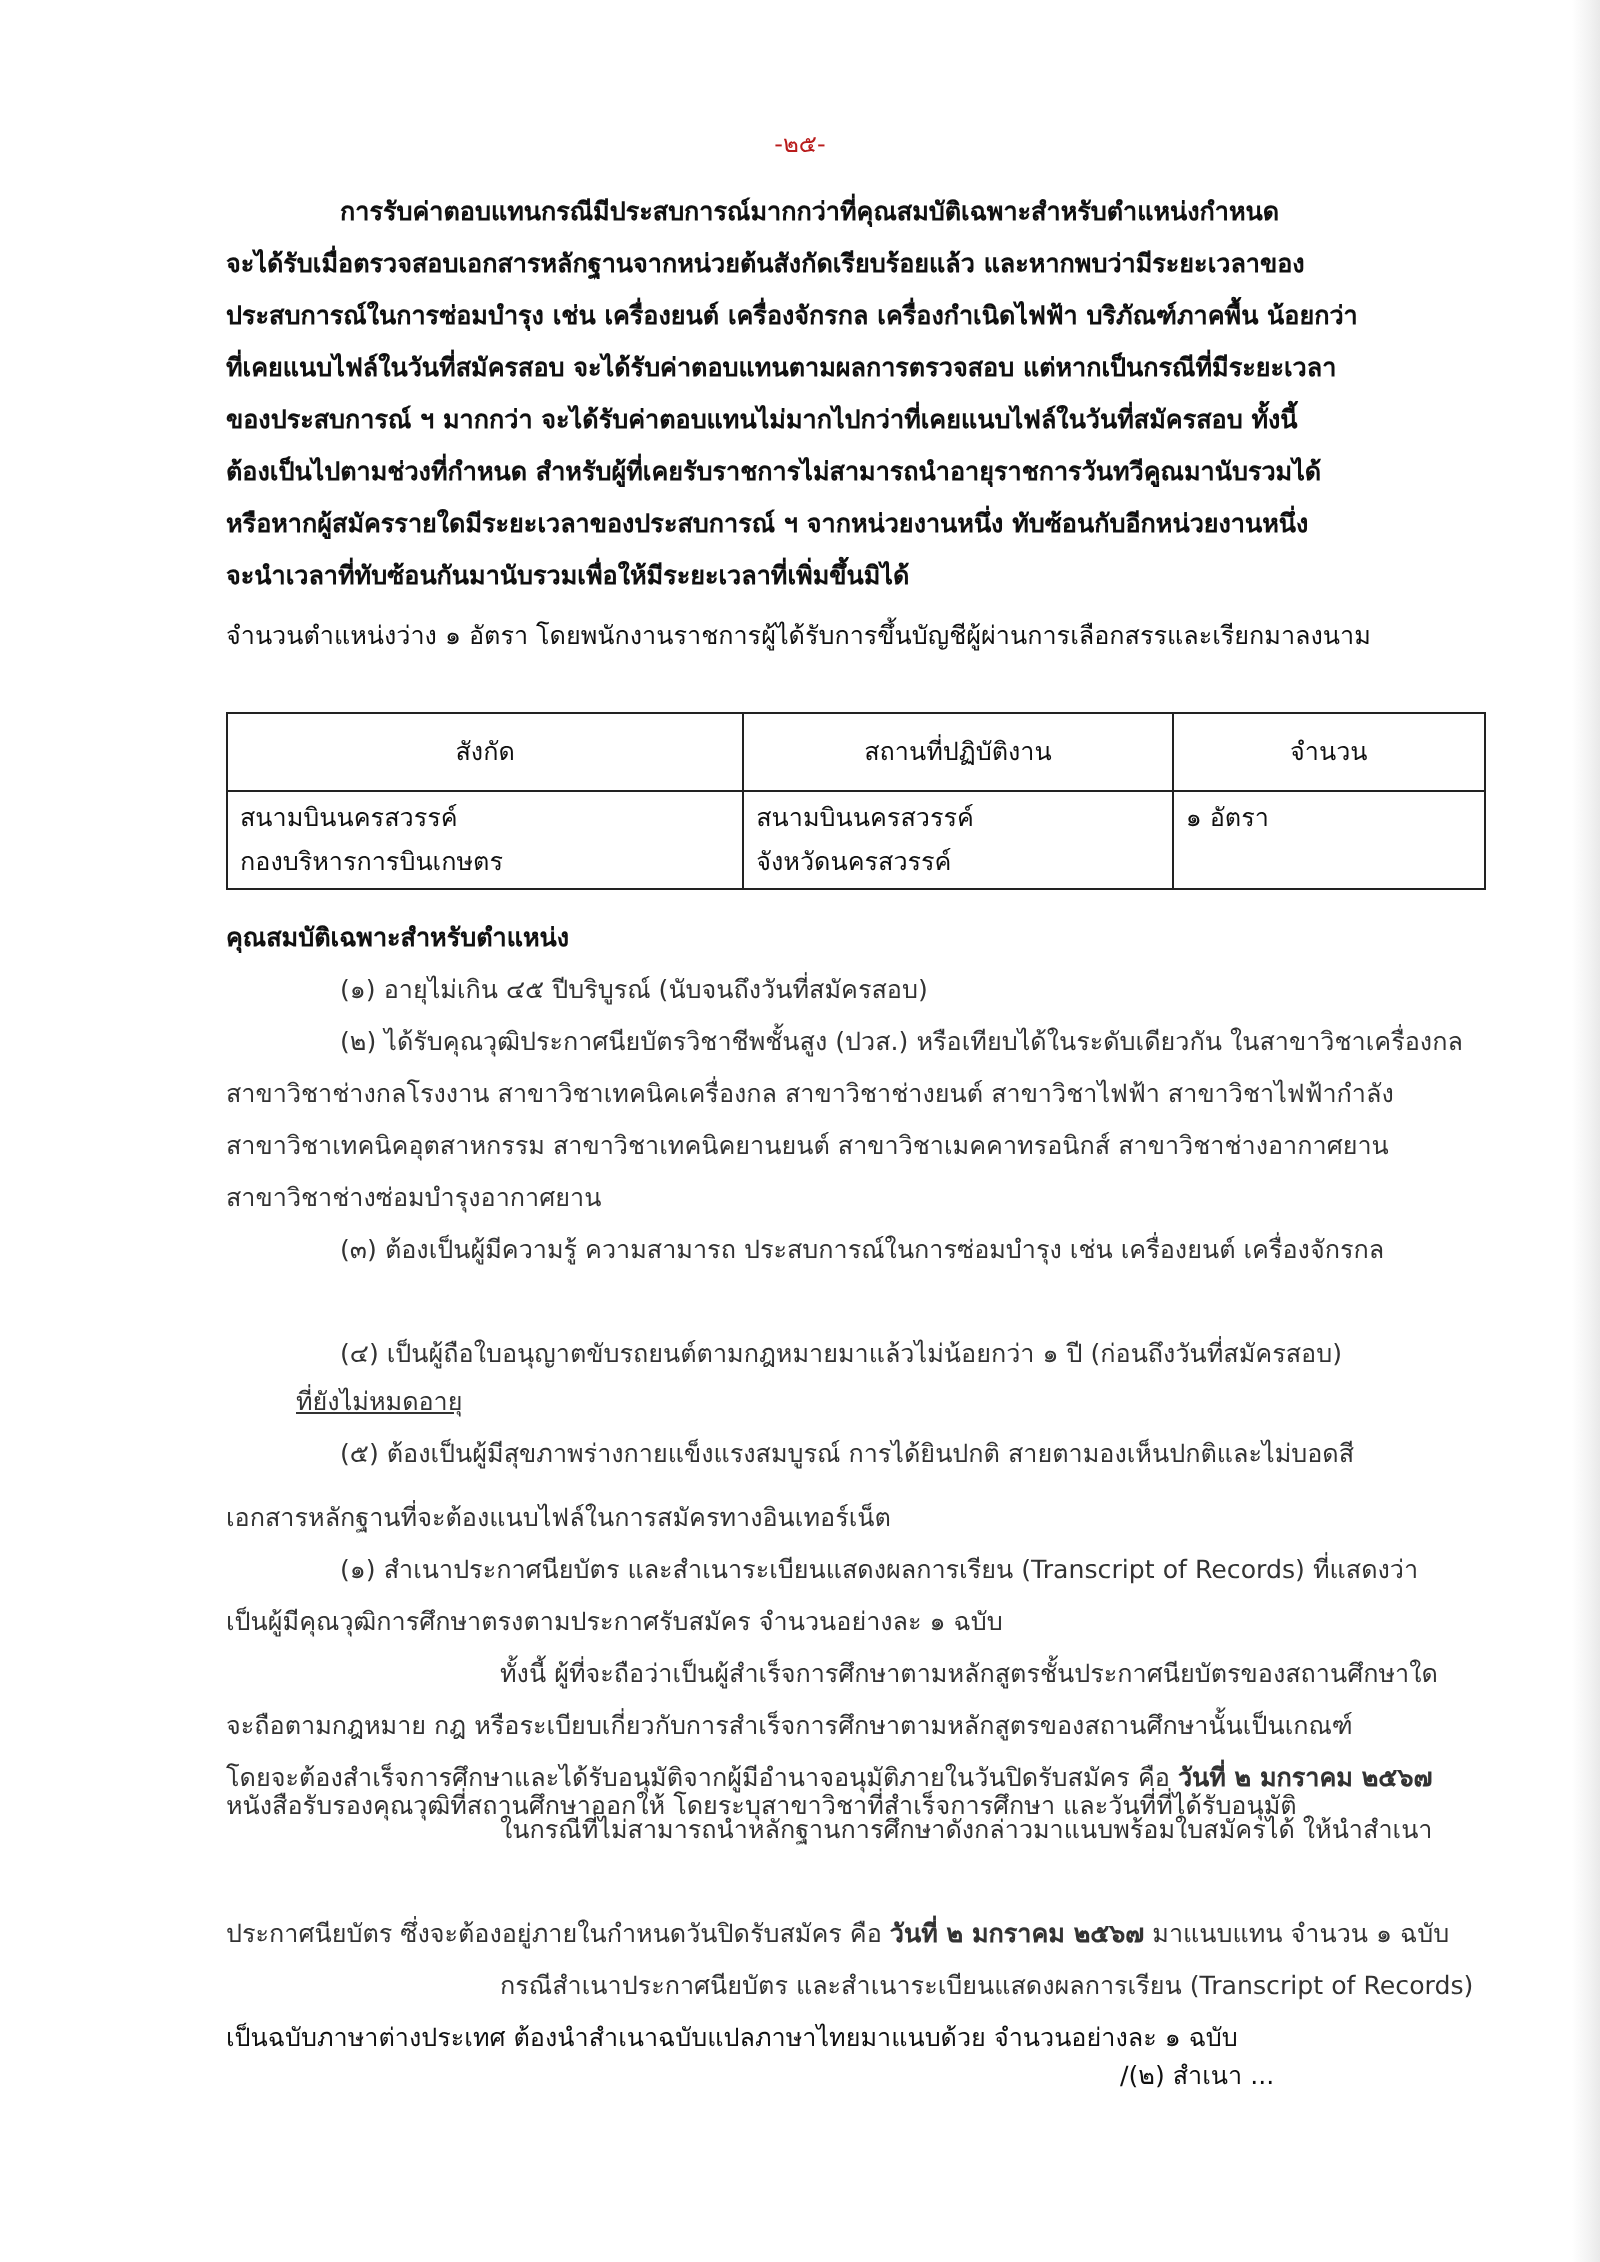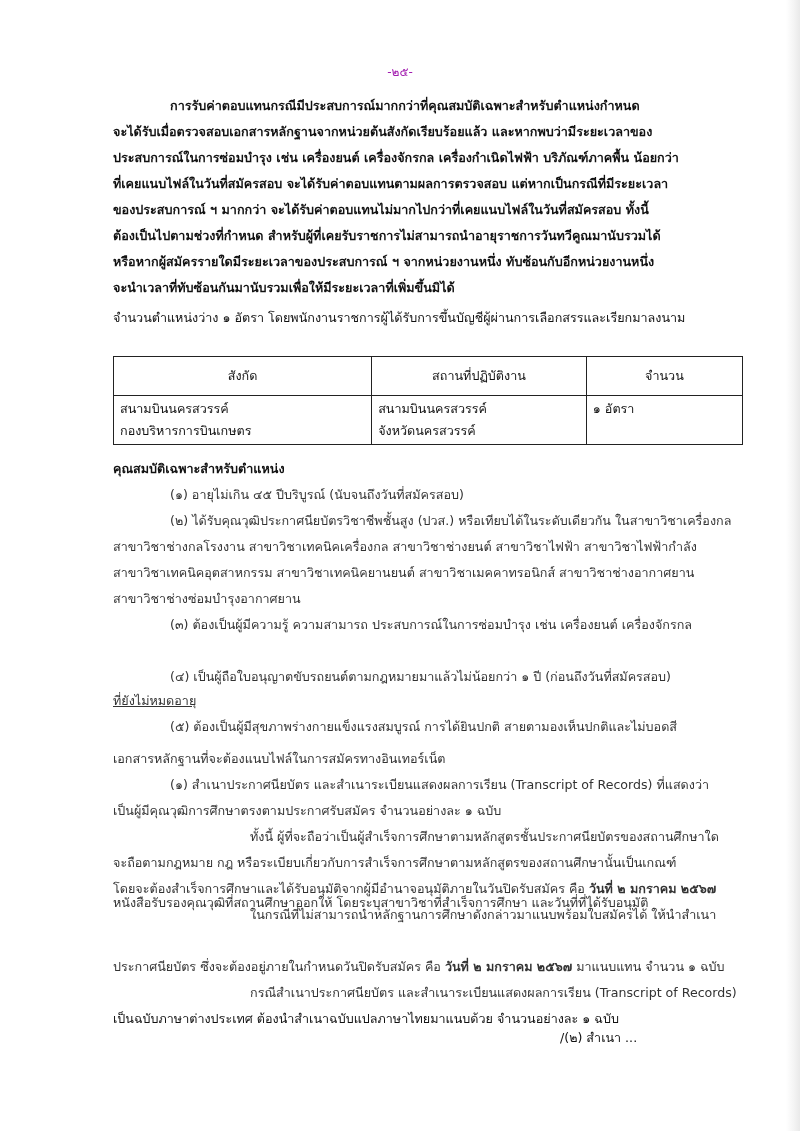--- a/index.html
+++ b/index.html
@@ -8,31 +8,31 @@
     font-family: "DejaVu Sans", "Liberation Sans", sans-serif;
     color: #111;
   }
   .page { position: absolute; left: 0; top: 0; width: 800px; height: 1131px; }
   .edge {
     position: absolute; right: 0; top: 0; width: 14px; height: 1131px;
     background: linear-gradient(to right, #ffffff, #f3f3f3 60%, #e9e9e9);
   }
   .pagenum {
     position: absolute; left: 0; width: 800px; top: 62px; text-align: center;
-    font-size: 12px; color: #a21caf;
+    font-size: 12px; color: #b91c1c;
   }
   .line {
     position: absolute; left: 113px; width: 650px;
     font-size: 12.6px; line-height: 22px; white-space: nowrap;
   }
   .bold { font-weight: bold; }
   .light { color: #333; }
   .ind1 { left: 170px; }
   .ind3 { left: 250px; }
-  .underline { text-decoration: underline; }
+  .underline { text-decoration: underline; margin-left: 35px; }
   table.pos {
     position: absolute; left: 113px; top: 356px; width: 630px;
     border-collapse: collapse; font-size: 12.6px; border-radius: 15px;
   }
   table.pos td, table.pos th {
     border: 1px solid #222; padding: 2px 6px; vertical-align: top;
     font-weight: normal; line-height: 22px;
   }
   table.pos th { text-align: center; height: 34px; vertical-align: middle; }
   .c1 { width: 252px; }

